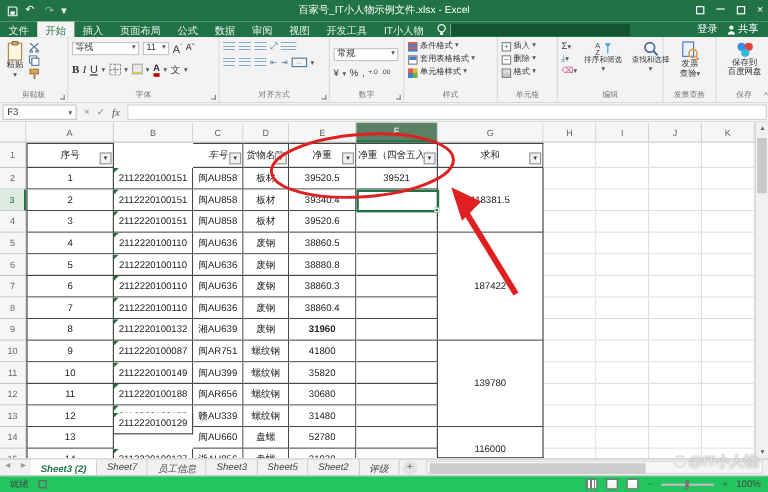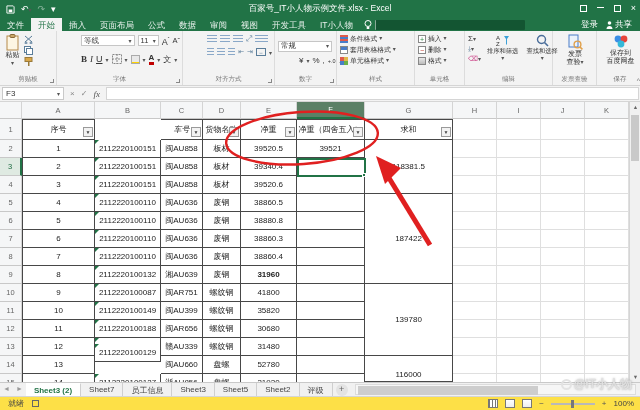--- a/index.html
+++ b/index.html
@@ -25,21 +25,21 @@
 .tellme .bulb { margin-right:3px; }
 .tellme .tm-field { width:150px; height:10px; background:rgba(10,60,35,.55); border-radius:1px; border-left:1px solid rgba(255,255,255,.5); }
 .menu-right { margin-left:auto; display:flex; align-items:center; gap:8px; padding-right:8px; color:#fff; font-size:8.5px; }
 
 
 .ribbon { position:absolute; left:0; top:31px; width:640px; height:55px; background:#f3f3f3; border-bottom:1px solid #d5d5d5; display:flex; }
 .rgroup { position:relative; border-right:1px solid #dcdcdc; padding:3px 2px 11px 3px; flex:0 0 auto; }
 .glabel { position:absolute; bottom:1px; left:0; right:0; text-align:center; font-size:6.5px; color:#777; white-space:nowrap; }
 .launcher { position:absolute; bottom:2px; right:2px; width:4px; height:4px; border-right:1px solid #888; border-bottom:1px solid #888; }
 .bigbtn { display:inline-flex; flex-direction:column; align-items:center; justify-content:flex-start; font-size:7px; color:#333; text-align:center; line-height:8px; padding:0 2px; }
-.minirow { display:flex; align-items:center; gap:3px;margin-left:21px; }
+.minirow { display:flex; align-items:center; gap:3px; }
 .icon-lines { width:10px; height:8px; background:repeating-linear-gradient(#8aa8c8 0 1px,transparent 1px 3px); }
 .caret { font-size:6px; color:#555; }
 .fontbox { background:#fff; border:1px solid #c6c6c6; font-size:7.5px; color:#333; padding:0 2px; height:11px; line-height:10px; display:inline-flex; align-items:center; justify-content:space-between; }
 .fbtn { font-size:9px; color:#333; line-height:10px; }
 .chip { width:9px; height:9px; display:inline-block; }
 .srow { display:flex; align-items:center; gap:2px; font-size:6.8px; color:#333; line-height:9px; white-space:nowrap; }
 .ed-label { font-size:6.3px; color:#333; line-height:7px; text-align:center; white-space:nowrap; }
 .collapse { position:absolute; right:3px; bottom:1px; font-size:7px; color:#777; }
 
 
@@ -73,21 +73,21 @@
 
 .tabbar { position:absolute; left:0; top:382px; width:640px; height:14px; background:#f1f1f1; border-top:1px solid #c9c9c9; display:flex; align-items:stretch; font-size:8px; }
 .tabnav { color:#9a9a9a; font-size:7px; padding:2px 3px 0 3px; }
 .sheettab { padding:2px 8px 0 8px; color:#444; border-right:1px solid #cfcfcf; background:#f1f1f1; white-space:nowrap; }
 .sheettab.active { background:#fff; color:#217346; font-weight:bold; border-top:1px solid #fff; }
 .addsheet { width:12px; height:12px; margin:1px 3px; border-radius:50%; background:#e3e3e3; color:#666; font-size:9px; line-height:11px; text-align:center; }
 .hscroll { flex:1; position:relative; margin:1px 4px; background:#f6f6f6; border:1px solid #dcdcdc; }
 .hthumb { position:absolute; left:2px; top:1px; height:9px; width:180px; background:#cdcdcd; }
 
 
-.statusbar { position:absolute; left:0; top:396px; width:640px; height:14px; background:#fde047; border-top:1px solid #d5d5d5; display:flex; align-items:center; font-size:8px; color:#444; }
+.statusbar { position:absolute; left:0; top:396px; width:640px; height:14px; background:#22c55e; border-top:1px solid #d5d5d5; display:flex; align-items:center; font-size:8px; color:#444; }
 .sb-ready { padding-left:8px; }
 .macro-ic { width:7px; height:7px; border:1px solid #666; margin-left:8px; }
 .sb-right { margin-left:auto; display:flex; align-items:center; gap:7px; padding-right:6px; }
 .viewic { width:10px; height:9px; border:1px solid #777; background:linear-gradient(#fff,#eee); }
 .viewic.grid { background:repeating-linear-gradient(90deg,#777 0 1px,#fff 1px 3px); }
 .zoomtrack { width:44px; height:2px; background:#b9b9b9; position:relative; }
 .zoomthumb { position:absolute; left:20px; top:-3px; width:3px; height:8px; background:#777; }
 
 
 #annot { position:absolute; left:0; top:0; width:640px; height:410px; pointer-events:none; }
@@ -549,21 +549,21 @@
 
   <div class="vscroll">
     <div class="varrow" style="top:2px;">▲</div>
     <div class="vthumb"></div>
     <div class="varrow" style="bottom:2px;">▼</div>
   </div>
 
   <div class="tabbar">
     <span class="tabnav">◄</span>
     <span class="tabnav">►</span>
-    <span id="sheet-tabs" style="display:flex;">
+    <span id="sheet-tabs" style="display:flex;font-style:italic;">
         <span class="sheettab active">Sheet3 (2)</span>
         <span class="sheettab">Sheet7</span>
         <span class="sheettab">员工信息</span>
         <span class="sheettab">Sheet3</span>
         <span class="sheettab">Sheet5</span>
         <span class="sheettab">Sheet2</span>
         <span class="sheettab">评级</span>
       </span>
     <span class="addsheet">+</span>
     <span class="hscroll">

